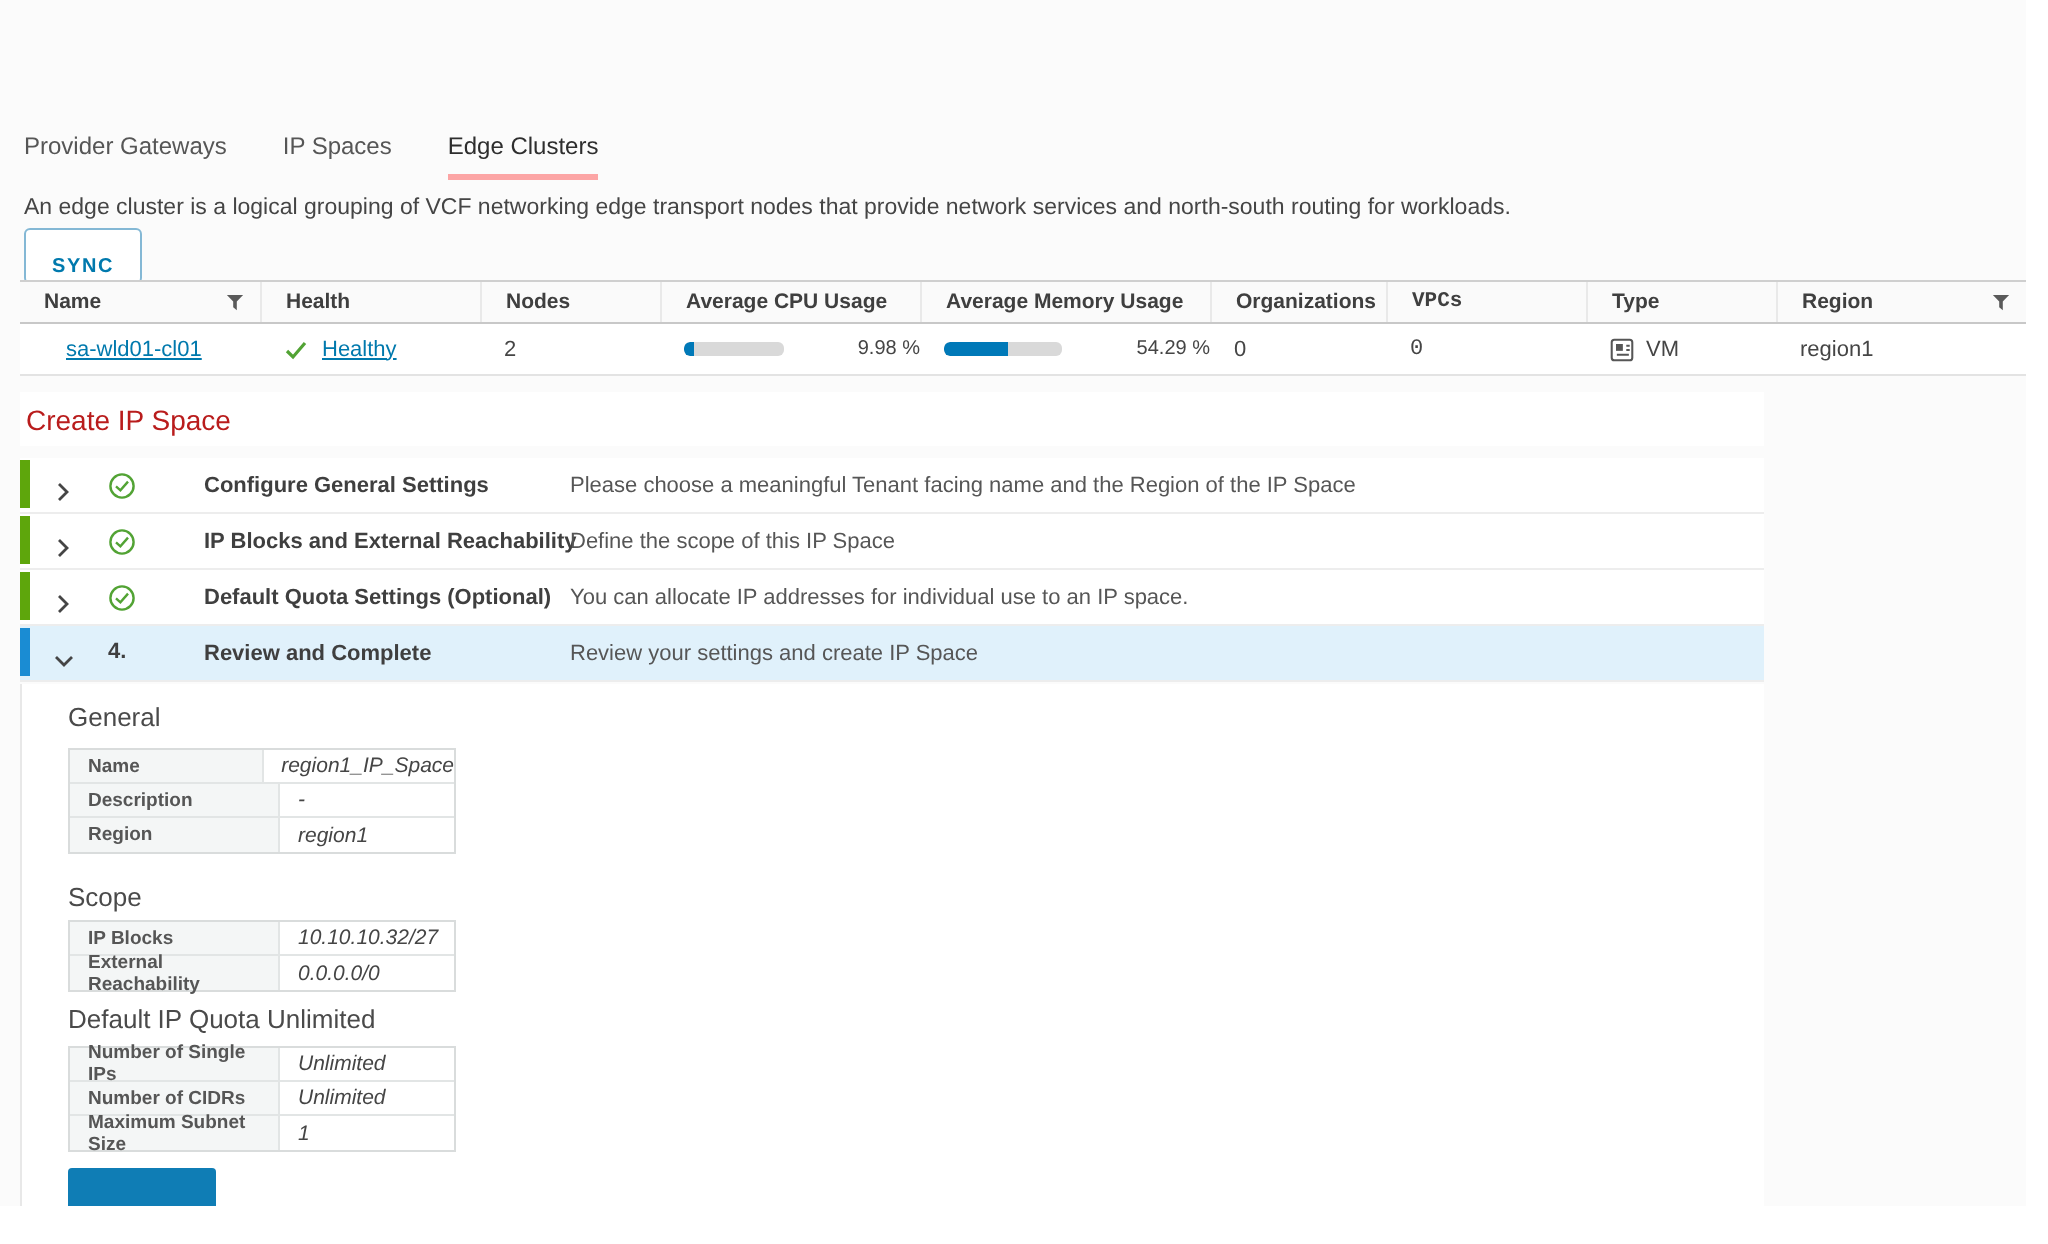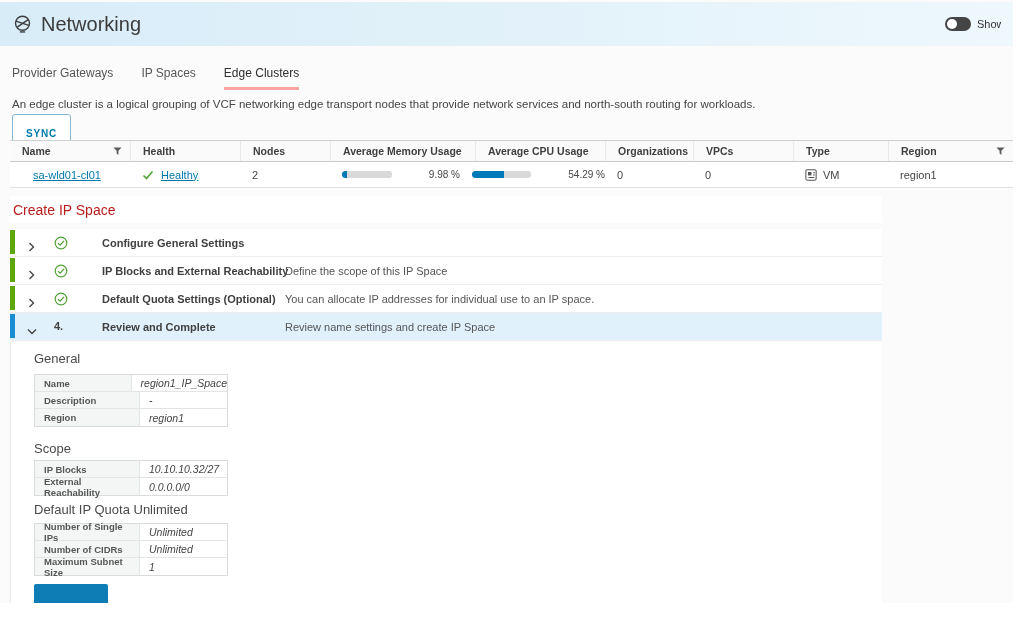--- a/index.html
+++ b/index.html
@@ -31,21 +31,21 @@
 
   
   .cluster-table { position:absolute; top:140px; left:10px; width:1003px; }
   .thead { display:flex; height:22px; background:#fafafa; border-top:1px solid #cfcfcf; border-bottom:1px solid #c8c8c8; }
   .th { display:flex; align-items:center; padding-left:12px; font-size:10.5px; font-weight:bold; color:#3f3f3f; border-left:1px solid #e9e9e9; }
   .th:first-child { border-left:none; }
   .th.spread { justify-content:space-between; padding-right:8px; }
   .trow { display:flex; height:26px; background:#ffffff; border-bottom:1px solid #e3e3e3; align-items:center; font-size:11px; color:#454545; }
   .td { display:flex; align-items:center; padding-left:12px; height:100%; }
   .c-name{width:120px;} .c-health{width:110px;} .c-nodes{width:90px;} .c-cpu{width:130px;}
-  .c-mem{width:145px;} .c-org{width:88px;} .c-vpc{width:100px;} .c-type{width:95px;} .c-region{width:125px;}
+  .c-mem{width:145px;} .c-org{width:88px;} .c-vpc{width:100px;font-family:Liberation Mono, monospace;} .c-type{width:95px;} .c-region{width:125px;}
   .td.c-name { padding-left:23px; }
   a.blue-link { color:#0079ad; text-decoration:underline; font-size:11px; cursor:pointer; }
   .health-check { margin-right:7px; display:flex; }
   .bar-track { width:86px; height:7px; background:#d9d9d9; border-radius:3px; overflow:hidden; }
   .bar-fill { height:100%; background:#0079b8; border-radius:3px 0 0 3px; }
   .bar-label { font-size:10px; color:#454545; margin-left:5px; white-space:nowrap;padding-left:32px; }
   .type-icon { margin-right:6px; display:flex; }
   .funnel { display:flex; cursor:pointer; }
 
   
@@ -69,37 +69,20 @@
   .rrow:last-child { border-bottom:none; }
   .rlabel { width:105px; background:#f4f6f6; border-right:1px solid #e2e5e5; font-size:9.5px; font-weight:bold; color:#565656; display:flex; align-items:center; padding-left:9px; }
   .rvalue { flex:1; font-size:10.5px; color:#454545; display:flex; align-items:center; padding-left:9px;font-style:italic; }
   .finish-btn { position:absolute; left:23px; top:242px; width:74px; height:24px; background:#0f7db5; border:none; border-radius:2px; cursor:pointer; }
 </style>
 </head>
 <body>
 
 <div class="app">
 
-  <div class="topbar">
-    <span class="net-icon">
-      <svg width="21" height="21" viewBox="0 0 24 24" fill="none" stroke="#3c3c3c" stroke-width="1.6">
-        <circle cx="12" cy="10.5" r="8"></circle>
-        <path d="M4.6 8.2 L19.2 13"></path>
-        <path d="M6 15 L18.5 6.5"></path>
-        <path d="M9 20.5 h6"></path>
-      </svg>
-    </span>
-    <span class="page-title">Networking</span>
-    <span class="toggle-group">
-      <span class="toggle">
-          <span class="knob"></span>
-        </span>
-      <span class="toggle-label">Show</span>
-    </span>
-  </div>
 
   <div class="tabs">
     <span class="tab">Provider Gateways</span>
     <span class="tab">IP Spaces</span>
     <span class="tab active">Edge Clusters</span>
   </div>
 
   <div class="desc">An edge cluster is a logical grouping of VCF networking edge transport nodes that provide network services and north-south routing for workloads.</div>
 
   <button class="sync-btn">SYNC</button>
@@ -109,22 +92,22 @@
       <div class="th c-name spread">
         <span>Name</span>
         <span class="funnel">
           <svg width="9" height="9" viewBox="0 0 10 10">
               <path d="M0.5 0.5 H9.5 L6 4.2 V9 L4 7.3 V4.2 Z" fill="#5a5a5a"></path>
             </svg>
         </span>
       </div>
       <div class="th c-health">Health</div>
       <div class="th c-nodes">Nodes</div>
+      <div class="th c-cpu">Average CPU Usage</div>
       <div class="th c-mem">Average Memory Usage</div>
-      <div class="th c-cpu">Average CPU Usage</div>
       <div class="th c-org">Organizations</div>
       <div class="th c-vpc">VPCs</div>
       <div class="th c-type">Type</div>
       <div class="th c-region spread">
         <span>Region</span>
         <span class="funnel">
           <svg width="9" height="9" viewBox="0 0 10 10">
               <path d="M0.5 0.5 H9.5 L6 4.2 V9 L4 7.3 V4.2 Z" fill="#5a5a5a"></path>
             </svg>
         </span>
@@ -182,20 +165,21 @@
             <path d="M2 1 L6 5 L2 9"></path>
           </svg>
       </span>
       <span class="status-icon">
         <svg width="14" height="14" viewBox="0 0 14 14" fill="none" stroke="#52a334" stroke-width="1.2">
             <circle cx="7" cy="7" r="5.8"></circle>
             <path d="M4 7.2 L6.2 9.2 L10 4.8"></path>
           </svg>
       </span>
       <span class="step-title">Configure General Settings</span>
+      <span class="step-desc">Please choose a meaningful Tenant facing name and the Region of the IP Space</span>
     </div>
 
     <div class="step">
       <span class="sidebar-bar"></span>
       <span class="chevron">
         <svg width="9" height="10" viewBox="0 0 8 10" fill="none" stroke="#454545" stroke-width="1.4">
             <path d="M2 1 L6 5 L2 9"></path>
           </svg>
       </span>
       <span class="status-icon">
@@ -227,21 +211,21 @@
 
     <div class="step active">
       <span class="sidebar-bar"></span>
       <span class="chevron">
         <svg width="10" height="9" viewBox="0 0 10 8" fill="none" stroke="#454545" stroke-width="1.4">
             <path d="M1 2 L5 6 L9 2"></path>
           </svg>
       </span>
       <span class="step-number">4.</span>
       <span class="step-title">Review and Complete</span>
-      <span class="step-desc">Review name settings and create IP Space</span>
+      <span class="step-desc">Review your settings and create IP Space</span>
     </div>
   </div>
 
   <div class="expanded">
 
     <div class="section-heading" style="top:9px">General</div>
     <div class="review-table" style="top:32px">
       <div class="rrow">
         <div class="rlabel">Name</div>
         <div class="rvalue">region1_IP_Space</div>

